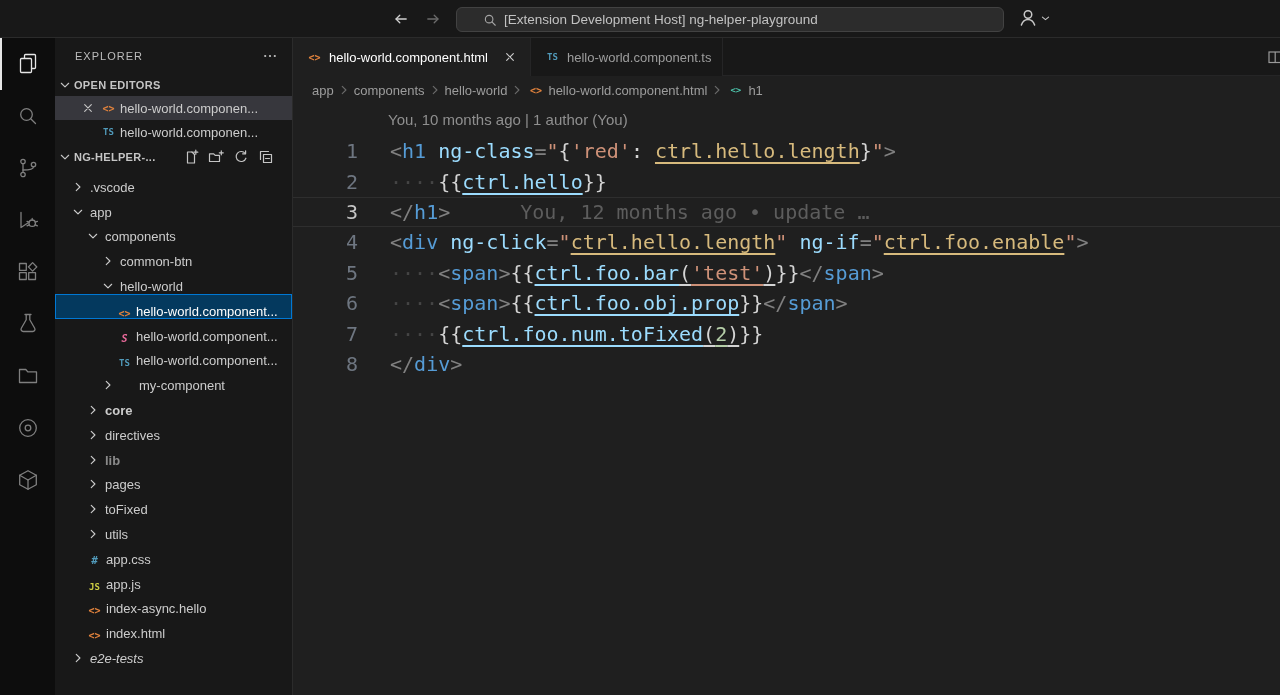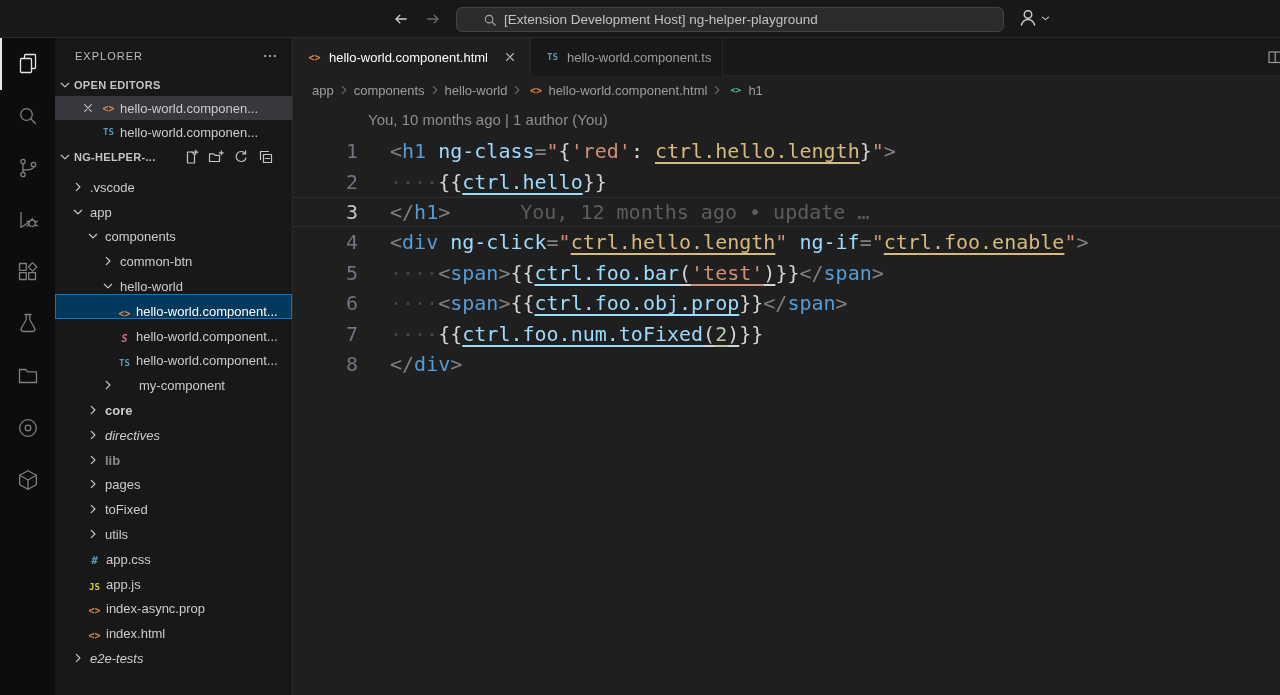--- a/index.html
+++ b/index.html
@@ -68,21 +68,21 @@
   .tab { display:flex; align-items:center; gap:6px; padding:0 10px 0 13px; height:38px; font-size:13px; color:#9d9d9d; border-right:1px solid #252526; background:#181818; cursor:pointer; }
   .tab.active { background:#1f1f1f; color:#ffffff; box-shadow:0 1px 0 #1f1f1f; }
   .tab-close { width:20px; height:20px; margin-left:6px; display:flex; align-items:center; justify-content:center; color:#cccccc; border-radius:4px; }
   .tab-actions { position:absolute; right:0; top:11px; width:13px; overflow:hidden; color:#9a9a9a; }
 
   .crumbs { height:28px; flex:0 0 28px; display:flex; align-items:center; padding-left:19px; font-size:13px; color:#9d9d9d; gap:2px; }
   .crumb { display:flex; align-items:center; gap:4px; cursor:pointer; }
   .crumb-sep { color:#6a6a6a; display:flex; margin:0 1px; }
 
   .code { flex:1; padding-top:7px; overflow:hidden; }
-  .codelens { margin-left:75px; height:25px; font-size:15px; color:#8f8f8f; cursor:pointer; }
+  .codelens { margin-left:95px; height:25px; font-size:15px; color:#8f8f8f; cursor:pointer; }
   .code-line { display:flex; align-items:center; height:30.4px; font-family:"DejaVu Sans Mono", monospace; font-size:20px; white-space:pre; }
   .code-line.current { box-shadow:inset 0 1px 0 #2e2e2e, inset 0 -1px 0 #2e2e2e; }
   .gutter { flex:0 0 65px; text-align:right; color:#6e7681; }
   .code-line.current .gutter { color:#c6c6c6; }
   .code-text { margin-left:32px; }
 
   .tk-pun  { color:#808080; }
   .tk-pln  { color:#d4d4d4; }
   .tk-tag  { color:#569cd6; }
   .tk-attr { color:#9cdcfe; }
@@ -340,21 +340,21 @@
           <span class="row-label">my-component</span>
         </div>
         <div class="tree-row" style="padding-left: 31px; font-weight: bold;">
           <span class="chev">
             <svg width="14" height="14" viewBox="0 0 16 16" fill="none" stroke="currentColor" stroke-width="1.3" stroke-linecap="round" stroke-linejoin="round">
               <path d="M6 3.8l4.2 4.2L6 12.2"></path>
             </svg>
           </span>
           <span class="row-label">core</span>
         </div>
-        <div class="tree-row" style="padding-left: 31px; font-style: italic;">
+        <div class="tree-row" style="padding-left: 31px;">
           <span class="chev">
             <svg width="14" height="14" viewBox="0 0 16 16" fill="none" stroke="currentColor" stroke-width="1.3" stroke-linecap="round" stroke-linejoin="round">
               <path d="M6 3.8l4.2 4.2L6 12.2"></path>
             </svg>
           </span>
           <span class="row-label">directives</span>
         </div>
         <div class="tree-row" style="padding-left: 31px;">
           <span class="chev">
             <svg width="14" height="14" viewBox="0 0 16 16" fill="none" stroke="currentColor" stroke-width="1.3" stroke-linecap="round" stroke-linejoin="round">
@@ -390,21 +390,21 @@
         <div class="tree-row" style="padding-left: 31px;">
           <span class="fi fi-css">#</span>
           <span class="row-label">app.css</span>
         </div>
         <div class="tree-row" style="padding-left: 31px;">
           <span class="fi fi-js">JS</span>
           <span class="row-label">app.js</span>
         </div>
         <div class="tree-row" style="padding-left: 31px;">
           <span class="fi fi-html">&lt;&gt;</span>
-          <span class="row-label">index-async.prop</span>
+          <span class="row-label">index-async.hello</span>
         </div>
         <div class="tree-row" style="padding-left: 31px;">
           <span class="fi fi-html">&lt;&gt;</span>
           <span class="row-label">index.html</span>
         </div>
         <div class="tree-row" style="padding-left: 16px; font-style: italic;">
           <span class="chev">
             <svg width="14" height="14" viewBox="0 0 16 16" fill="none" stroke="currentColor" stroke-width="1.3" stroke-linecap="round" stroke-linejoin="round">
               <path d="M6 3.8l4.2 4.2L6 12.2"></path>
             </svg>

